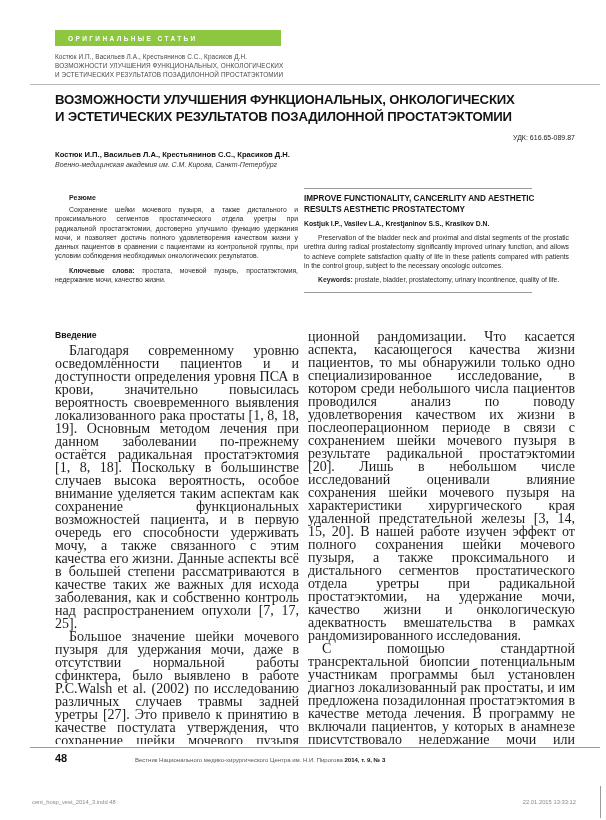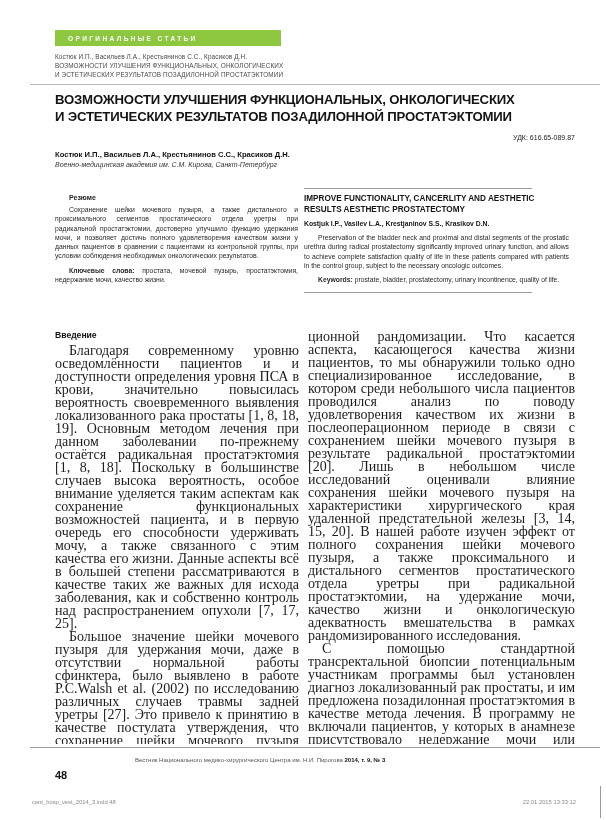--- a/index.html
+++ b/index.html
@@ -47,21 +47,21 @@
   .col-right { width:267px; }
   .sec-heading { font-family:"Liberation Sans", sans-serif; font-size:8.6px; font-weight:700; color:#141414; margin-bottom:4px; }
   .sec-heading.mt { margin-top:11px; }
   .body-para {
     font-family:Liberation Serif, serif; font-size:14px; line-height:13px;
     text-align:justify; text-indent:14px; color:#1c1c1c;
   }
   .body-para.no-indent { text-indent:0; }
 
   .foot-rule { position:absolute; left:30px; top:747px; width:570px; height:1px; background:#9a9a9a; }
-  .page-number { position:absolute; left:55px; top:769px; font-size:11px; font-weight:700; color:#141414; }
+  .page-number { position:absolute; left:55px; top:752px; font-size:11px; font-weight:700; color:#141414; }
   .journal-line { position:absolute; left:135px; top:757px; font-size:6px; color:#555; }
   .journal-line b { color:#111; font-weight:700; }
 
   .print-file { position:absolute; left:32px; top:799px; font-size:5.8px; color:#8a8a8a; }
   .print-time { position:absolute; right:30px; top:799px; font-size:5.8px; color:#8a8a8a; }
   .crop-mark-v { position:absolute; left:600px; top:786px; width:1px; height:32px; background:#9a9a9a; }
 </style>
 </head>
 <body>
 

